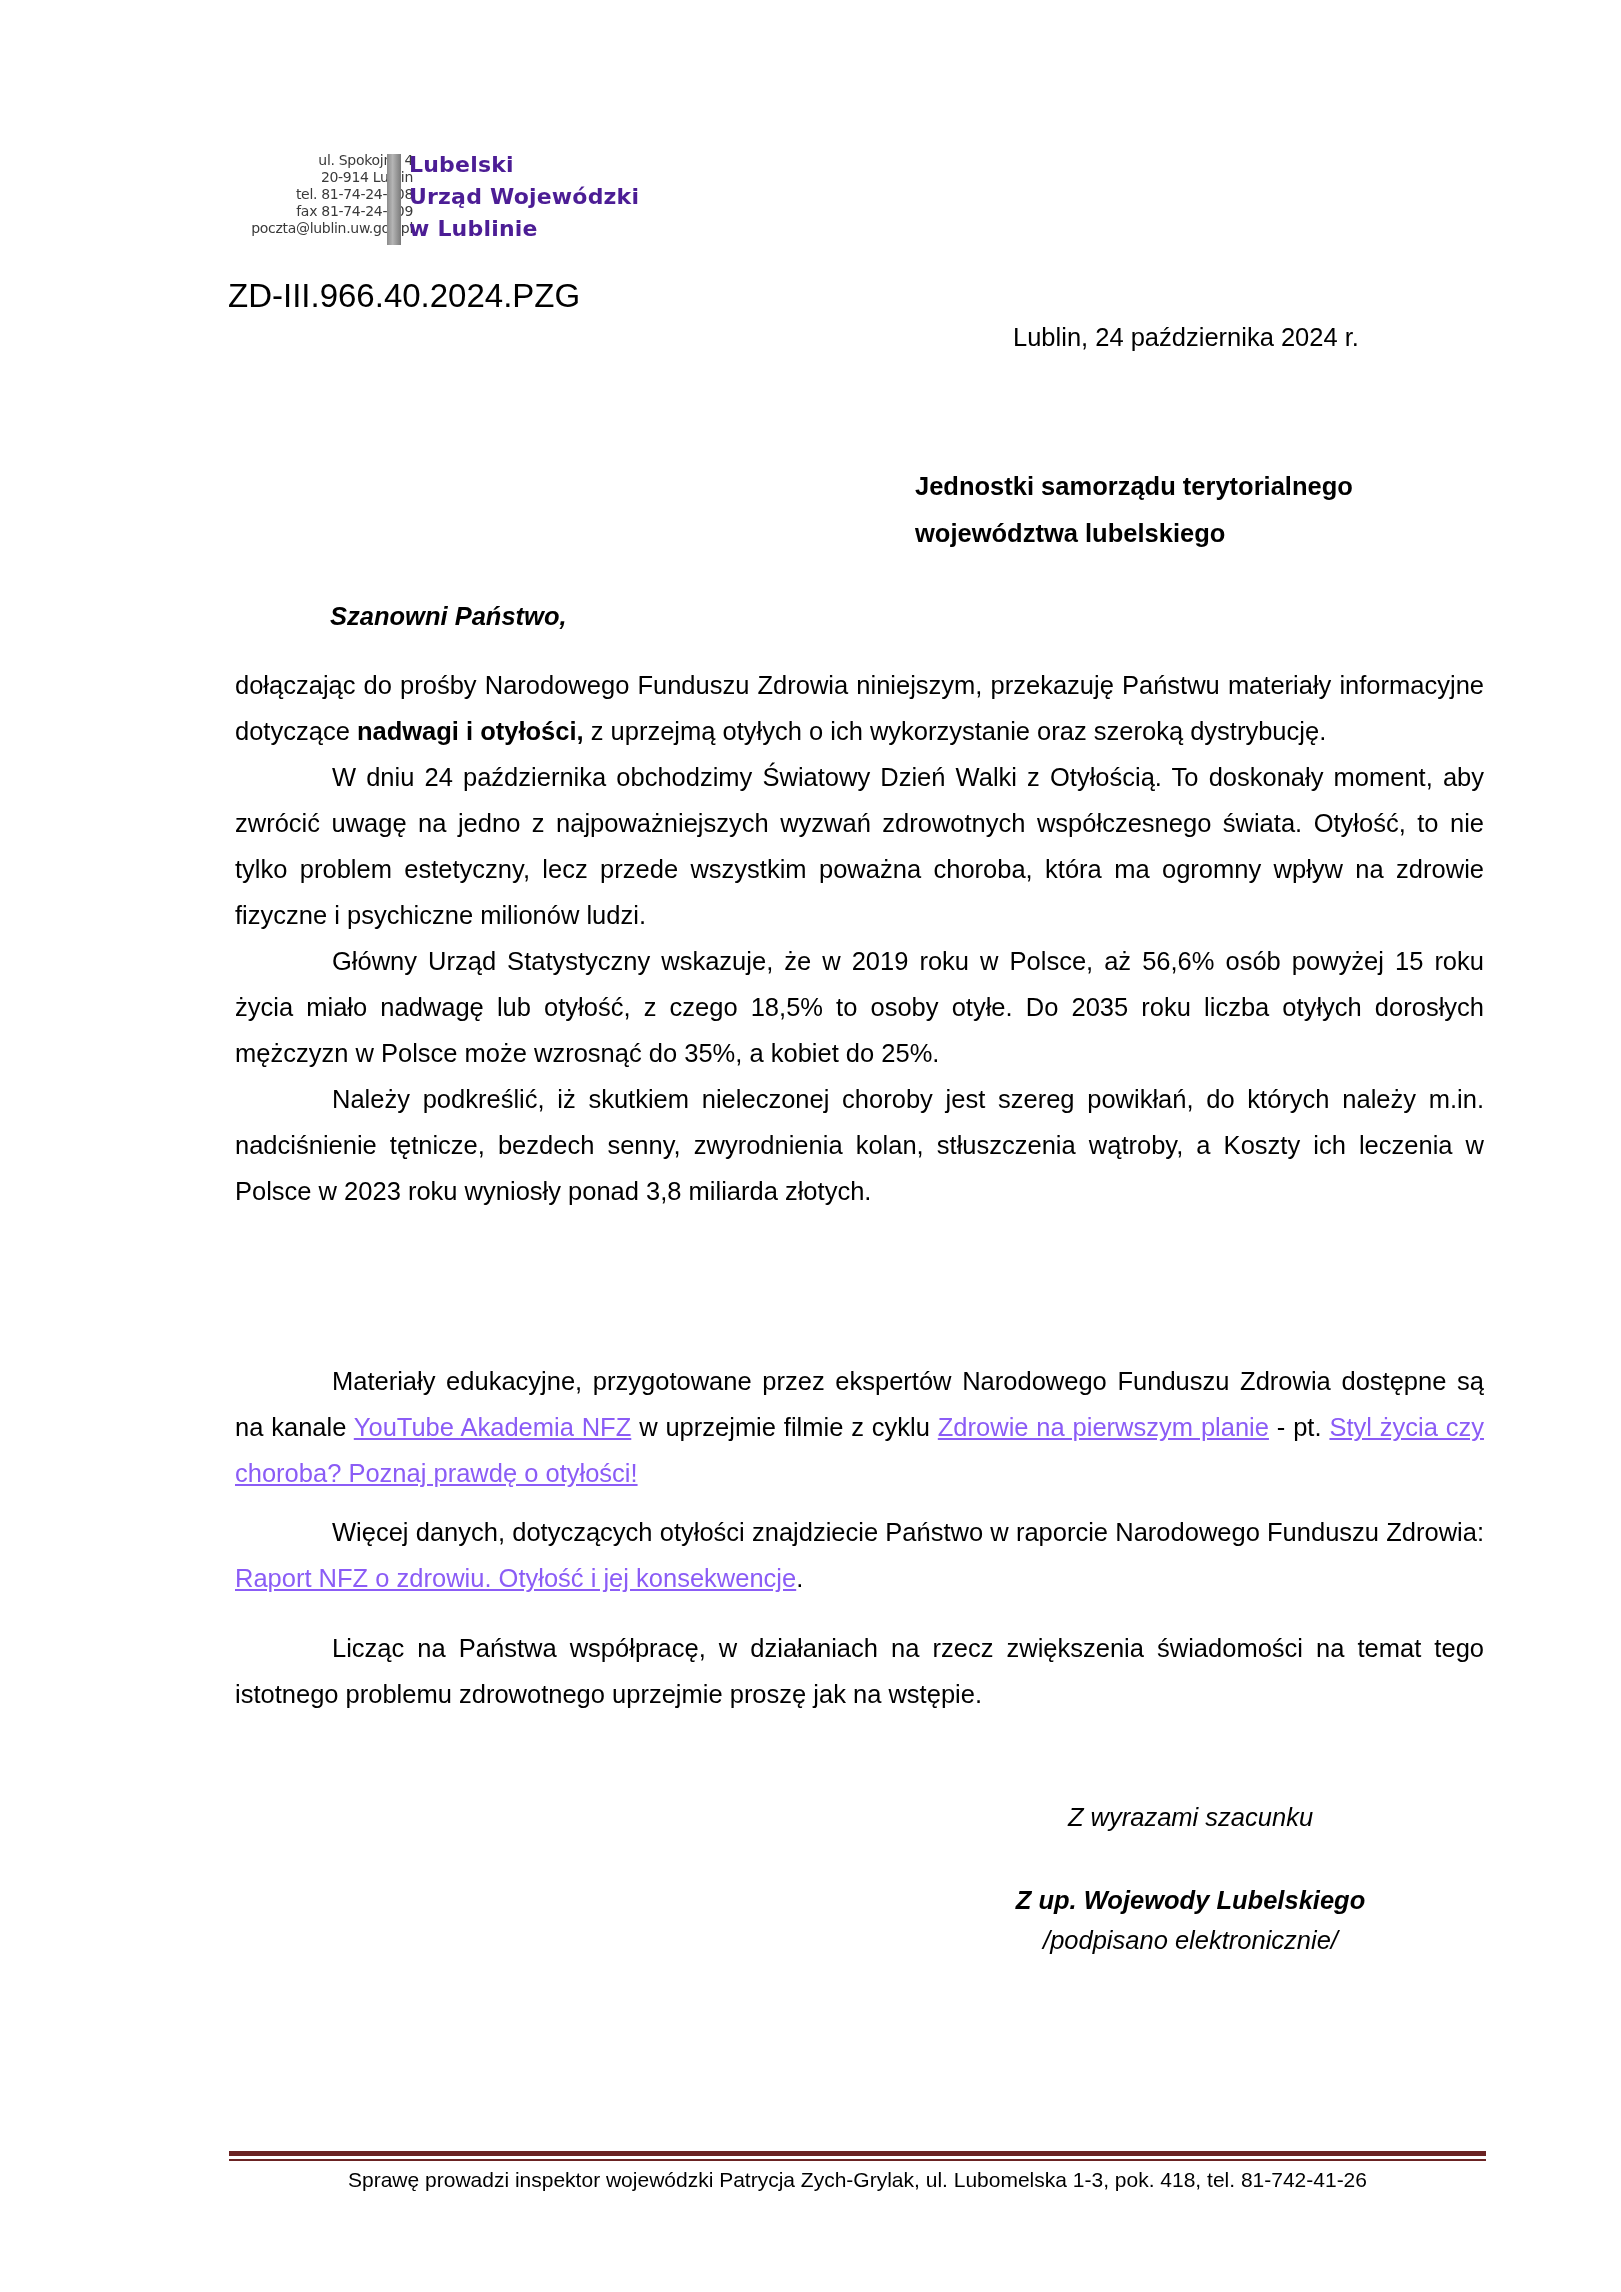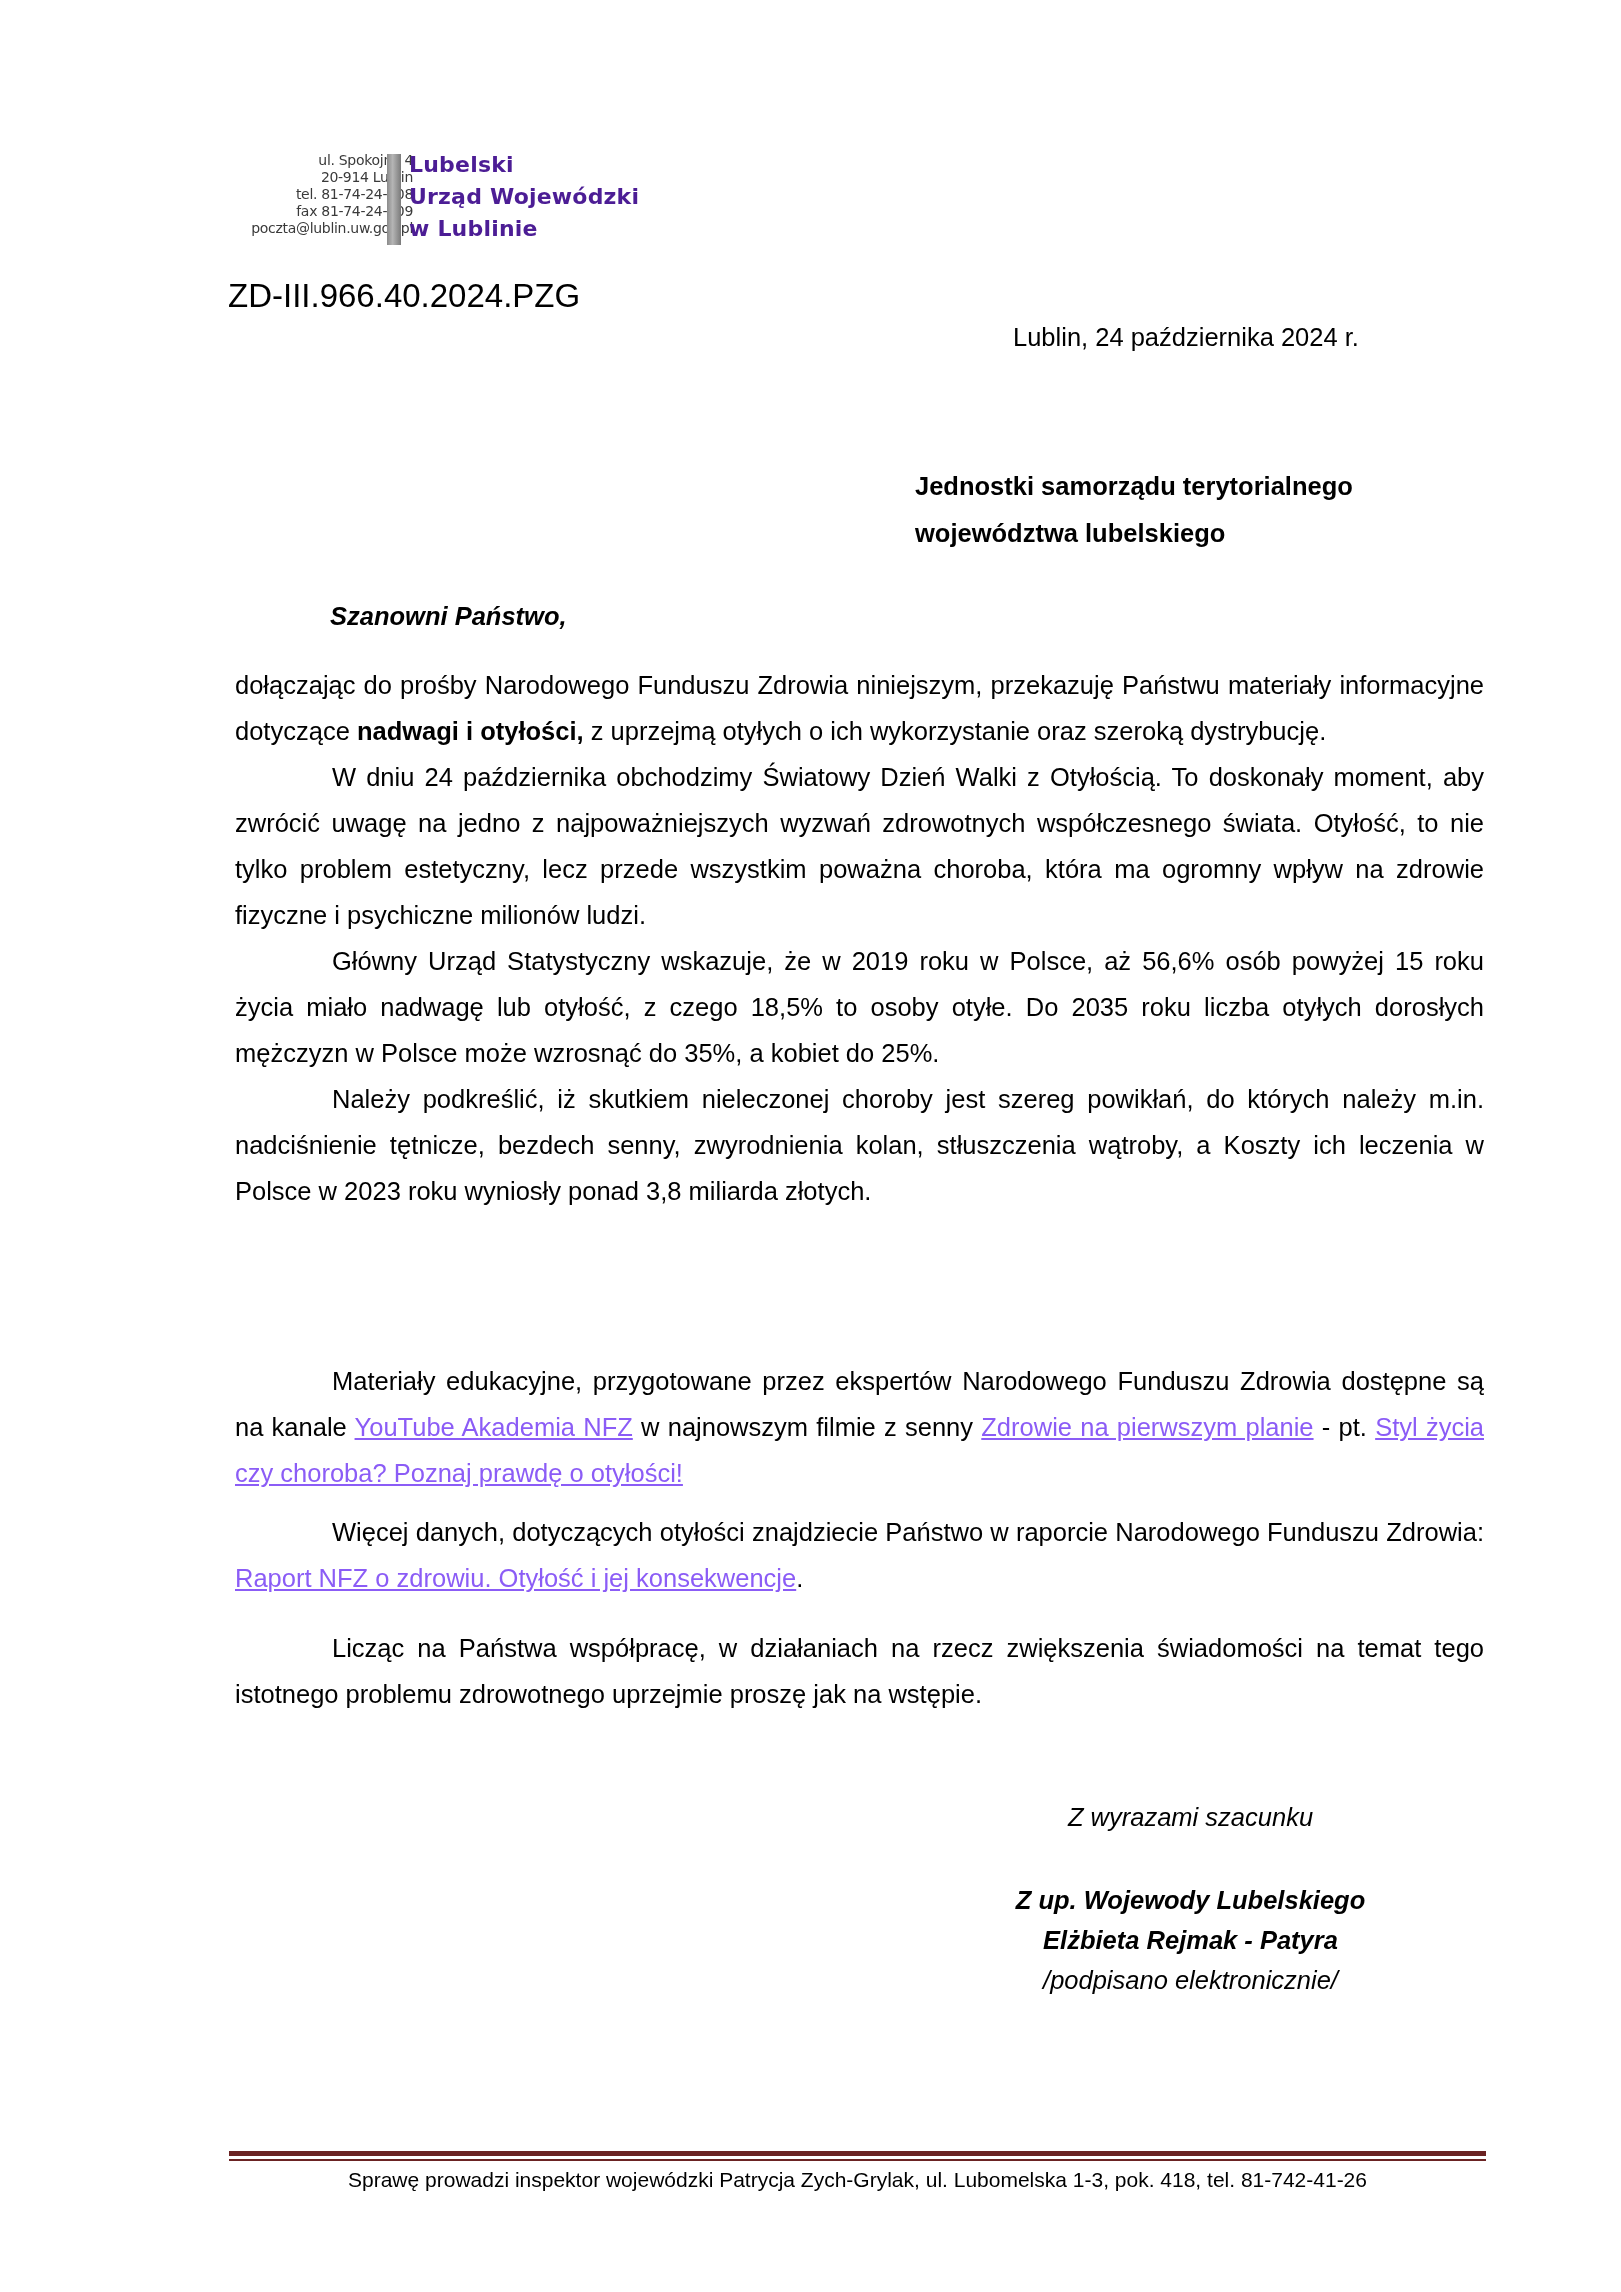--- a/index.html
+++ b/index.html
@@ -62,37 +62,36 @@
 <div class="greeting txt">Szanowni Państwo,</div>
 
 <div class="body txt" style="top:662px;">
   <p><span>dołączając do prośby Narodowego Funduszu Zdrowia niniejszym, przekazuję Państwu materiały informacyjne dotyczące </span><span class="b">nadwagi i otyłości,</span><span> z uprzejmą otyłych o ich wykorzystanie oraz szeroką dystrybucję.</span></p>
   <p class="indent">W dniu 24 października obchodzimy Światowy Dzień Walki z Otyłością. To doskonały moment, aby zwrócić uwagę na jedno z najpoważniejszych wyzwań zdrowotnych współczesnego świata. Otyłość, to nie tylko problem estetyczny, lecz przede wszystkim poważna choroba, która ma ogromny wpływ na zdrowie fizyczne i psychiczne milionów ludzi.</p>
   <p class="indent">Główny Urząd Statystyczny wskazuje, że w 2019 roku w Polsce, aż 56,6% osób powyżej 15 roku życia miało nadwagę lub otyłość, z czego 18,5% to osoby otyłe. Do 2035 roku liczba otyłych dorosłych mężczyzn w Polsce może wzrosnąć do 35%, a kobiet do 25%.</p>
   <p class="indent">Należy podkreślić, iż skutkiem nieleczonej choroby jest szereg powikłań, do których należy m.in. nadciśnienie tętnicze, bezdech senny, zwyrodnienia kolan, stłuszczenia wątroby, a Koszty ich leczenia w Polsce w 2023 roku wyniosły ponad 3,8 miliarda złotych.</p>
 </div>
 
 <div class="body txt" style="top:1358px;">
-  <p class="indent"><span>Materiały edukacyjne, przygotowane przez ekspertów Narodowego Funduszu Zdrowia dostępne są na kanale </span><span class="link">YouTube Akademia NFZ</span><span> w najnowszym filmie z senny </span><span class="link">Zdrowie na pierwszym planie</span><span> - pt. </span><span class="link">Styl życia czy choroba? Poznaj prawdę o otyłości!</span></p>
+  <p class="indent"><span>Materiały edukacyjne, przygotowane przez ekspertów Narodowego Funduszu Zdrowia dostępne są na kanale </span><span class="link">YouTube Akademia NFZ</span><span> w uprzejmie filmie z cyklu </span><span class="link">Zdrowie na pierwszym planie</span><span> - pt. </span><span class="link">Styl życia czy choroba? Poznaj prawdę o otyłości!</span></p>
 </div>
 
 <div class="body txt" style="top:1509px;">
   <p class="indent"><span>Więcej danych, dotyczących otyłości znajdziecie Państwo w raporcie Narodowego Funduszu Zdrowia: </span><span class="link">Raport NFZ o zdrowiu. Otyłość i jej konsekwencje</span><span>.</span></p>
 </div>
 
 <div class="body txt" style="top:1625px;">
   <p class="indent">Licząc na Państwa współpracę, w działaniach na rzecz zwiększenia świadomości na temat tego istotnego problemu zdrowotnego uprzejmie proszę jak na wstępie.</p>
 </div>
 
 <div class="closing txt" style="top:1803px;">
   <div class="it">Z wyrazami szacunku</div>
 </div>
 
 <div class="closing txt" style="top:1880px;">
   <div class="sig">Z up. Wojewody Lubelskiego</div>
-  <div class="sig">Elżbieta Rejmak - Patyra</div>
   <div class="it" style="line-height:40px;">/podpisano elektronicznie/</div>
 </div>
 
 <div class="footer-rule-thick"></div>
 <div class="footer-rule-thin"></div>
 <div class="footer-text">Sprawę prowadzi inspektor wojewódzki Patrycja Zych-Grylak, ul. Lubomelska 1-3, pok. 418, tel. 81-742-41-26</div>
 
 
 </body></html>

